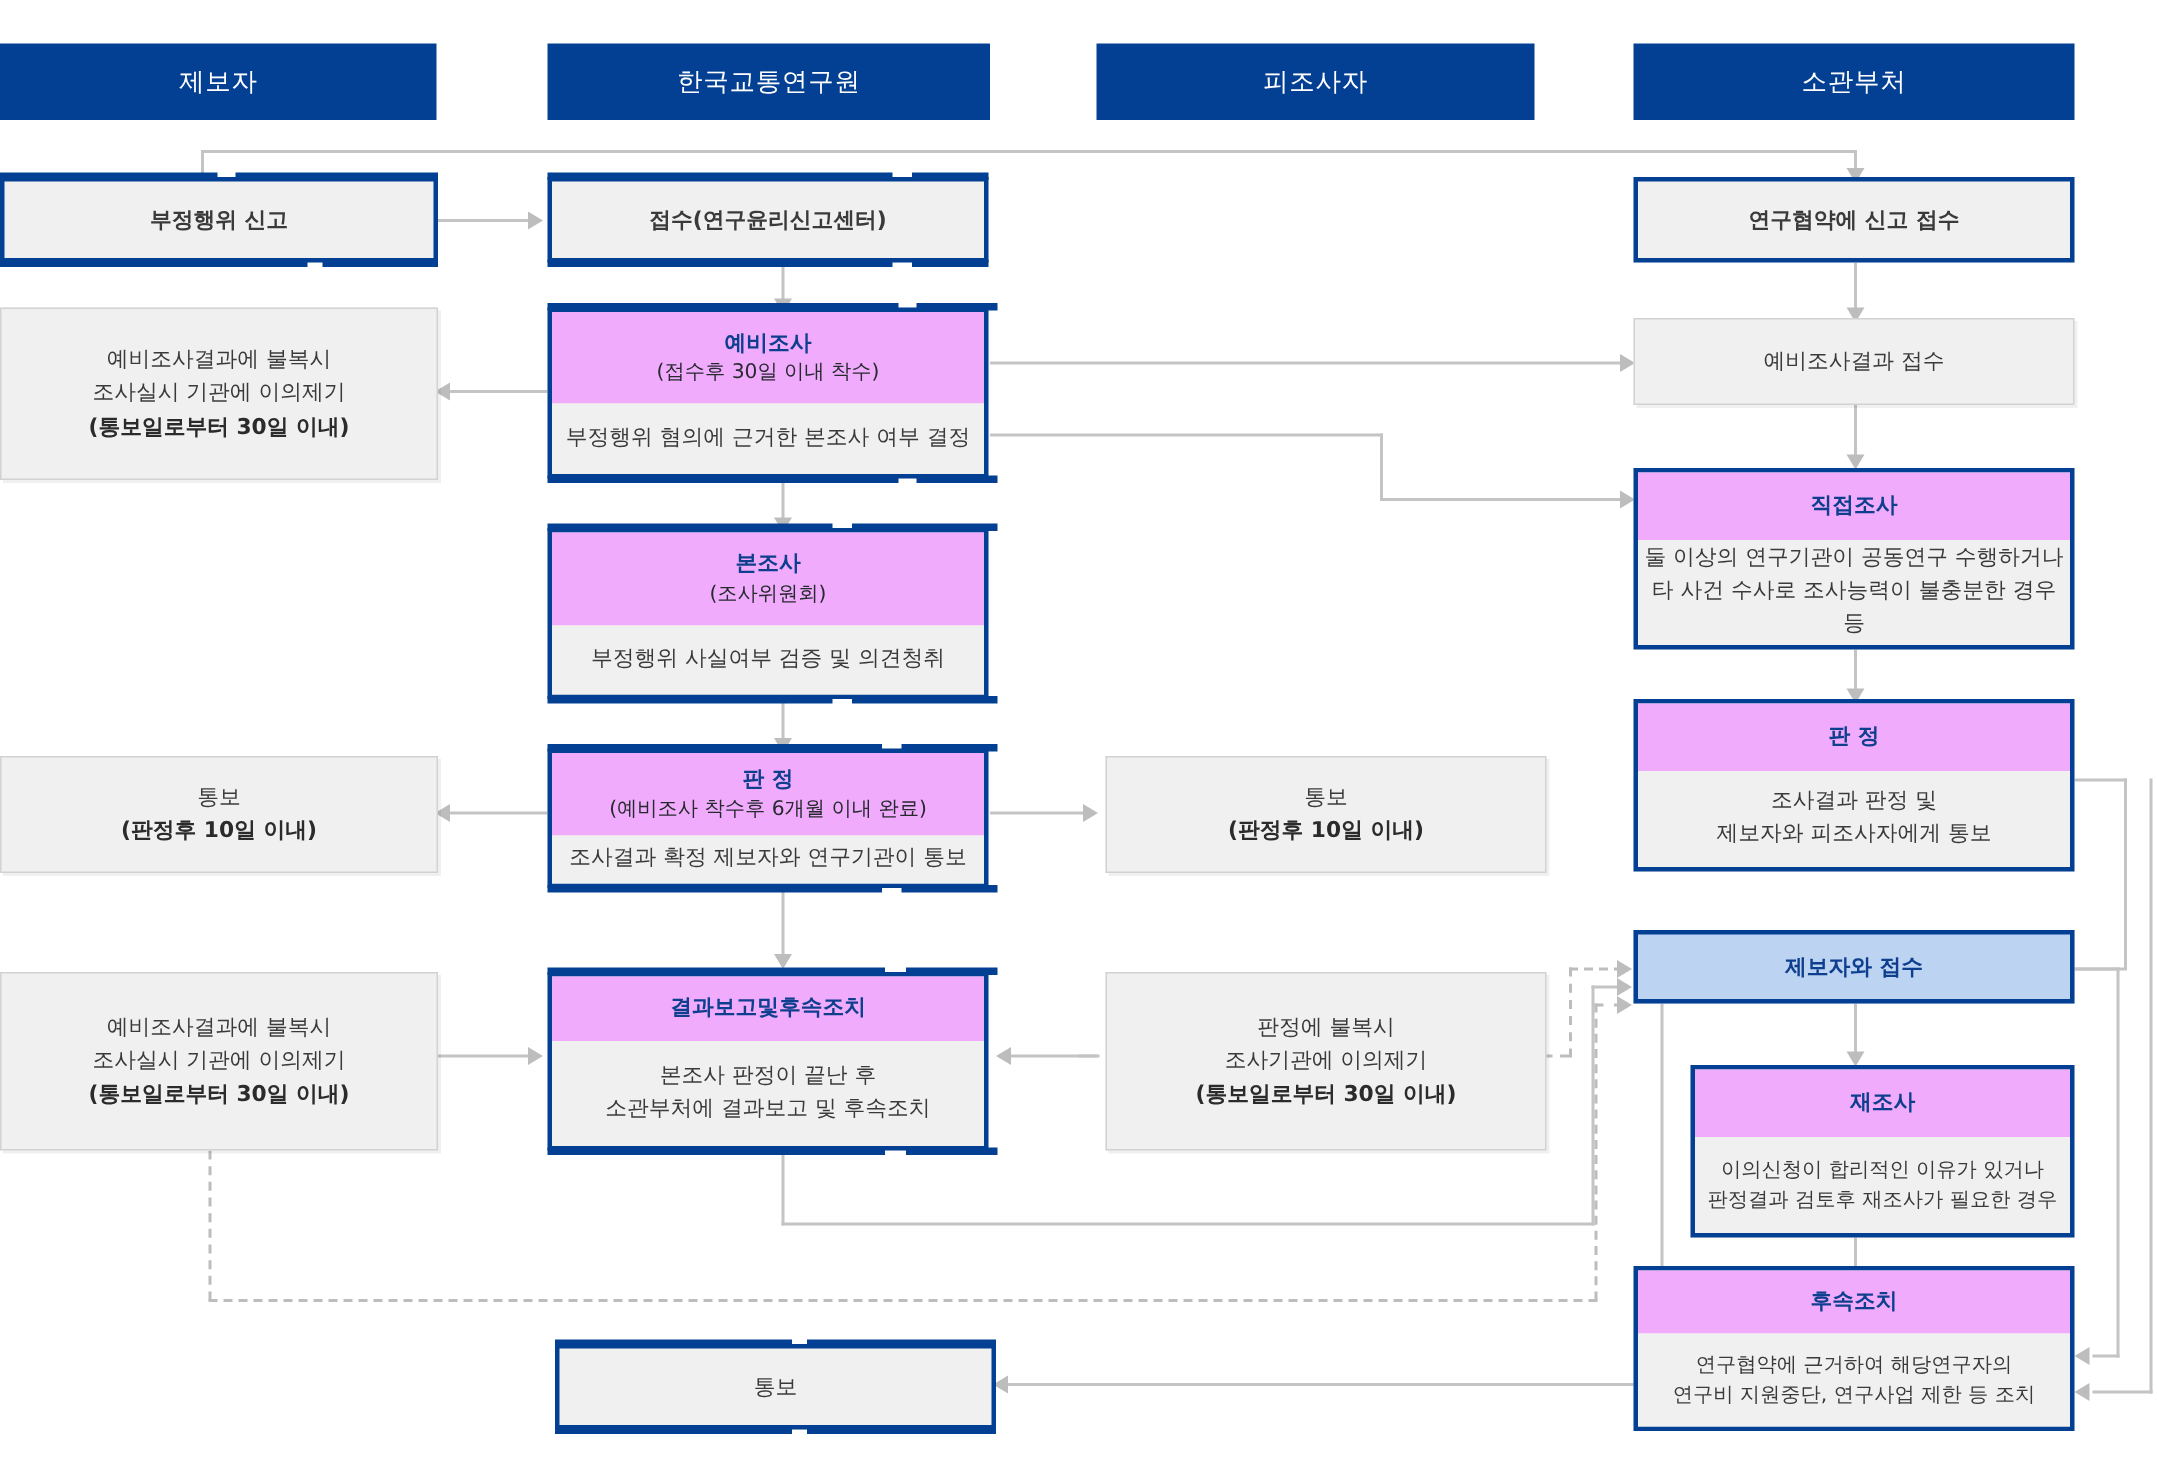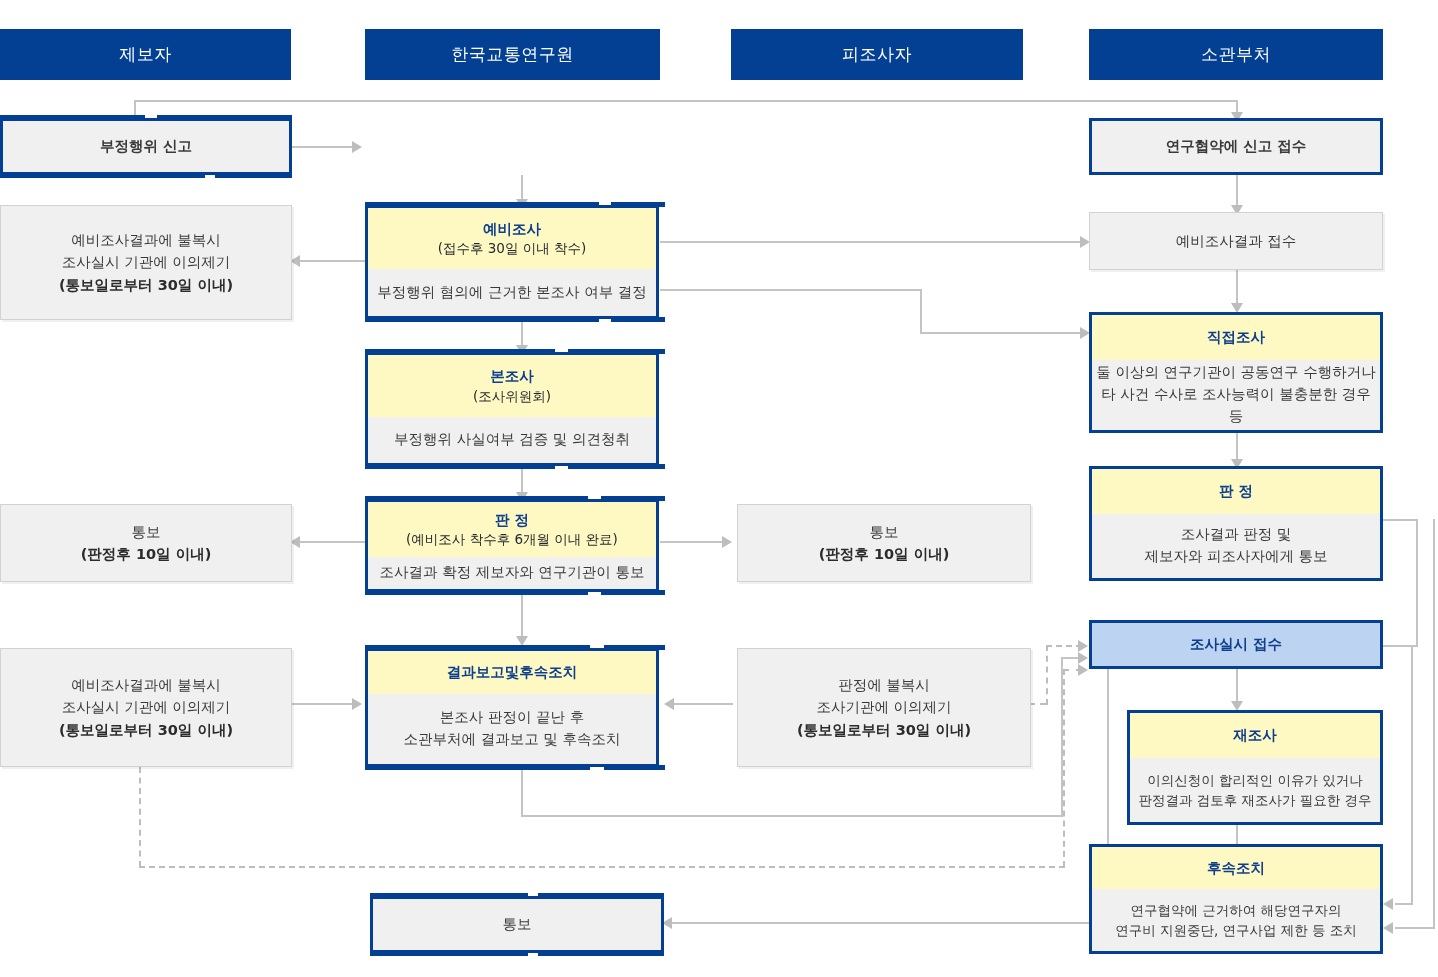--- a/index.html
+++ b/index.html
@@ -67,21 +67,21 @@
 
   
   .card{
     border:3px solid #034093;
     background:#f0f0f0;
     box-sizing:border-box;
     display:flex;
     flex-direction:column;
   }
   .card .head{
-    background:#fef9c3;
+    background:#f0abfc;
     color:#0e3f8f;
     font-weight:bold;
     font-size:14.5px;
     line-height:1.4;
     text-align:center;
     display:flex;
     flex-direction:column;
     align-items:center;
     justify-content:center;
     flex:none;
@@ -241,20 +241,29 @@
   <div class="node" style="left:0px;top:118px;width:292px;height:57px;">
     <div class="rail" style="left:0px;top:-3px;width:145px;"></div>
     <div class="rail" style="left:157px;top:-3px;width:135px;"></div>
     <div class="rail" style="left:0px;bottom:-3px;width:205px;"></div>
     <div class="rail" style="left:215px;bottom:-3px;width:77px;"></div>
     <div class="box-frame" style="width:100%;height:100%;">
       <span>부정행위 신고</span>
     </div>
   </div>
 
+  <div class="node" style="left:365px;top:118px;width:294px;height:57px;">
+    <div class="rail" style="left:0px;top:-3px;width:230px;"></div>
+    <div class="rail" style="left:243px;top:-3px;width:51px;"></div>
+    <div class="rail" style="left:0px;bottom:-3px;width:230px;"></div>
+    <div class="rail" style="left:243px;bottom:-3px;width:51px;"></div>
+    <div class="box-frame" style="width:100%;height:100%;">
+      <span>접수(연구윤리신고센터)</span>
+    </div>
+  </div>
 
   <div class="node" style="left:1089px;top:118px;width:294px;height:57px;">
     <div class="box-frame" style="width:100%;height:100%;">
       <span>연구협약에 신고 접수</span>
     </div>
   </div>
 
   <div class="node box-gray" style="left:0px;top:205px;width:292px;height:115px;flex-direction:column;">
     <span class="ln">예비조사결과에 불복시</span>
     <span class="ln">조사실시 기관에 이의제기</span>
@@ -358,21 +367,21 @@
     <span class="ln bold">(통보일로부터 30일 이내)</span>
   </div>
 
   <div class="node box-gray" style="left:737px;top:648px;width:294px;height:119px;flex-direction:column;">
     <span class="ln">판정에 불복시</span>
     <span class="ln">조사기관에 이의제기</span>
     <span class="ln bold">(통보일로부터 30일 이내)</span>
   </div>
 
   <div class="node card-solid" style="left:1089px;top:620px;width:294px;height:49px;">
-    <span>조사실시 접수</span>
+    <span>제보자와 접수</span>
   </div>
 
   <div class="node card" style="left:1127px;top:710px;width:256px;height:115px;">
     <div class="head" style="height:45px;">
       <span>재조사</span>
     </div>
     <div class="body" style="font-size:13.5px;">
       <span>이의신청이 합리적인 이유가 있거나</span>
       <span>판정결과 검토후 재조사가 필요한 경우</span>
     </div>

